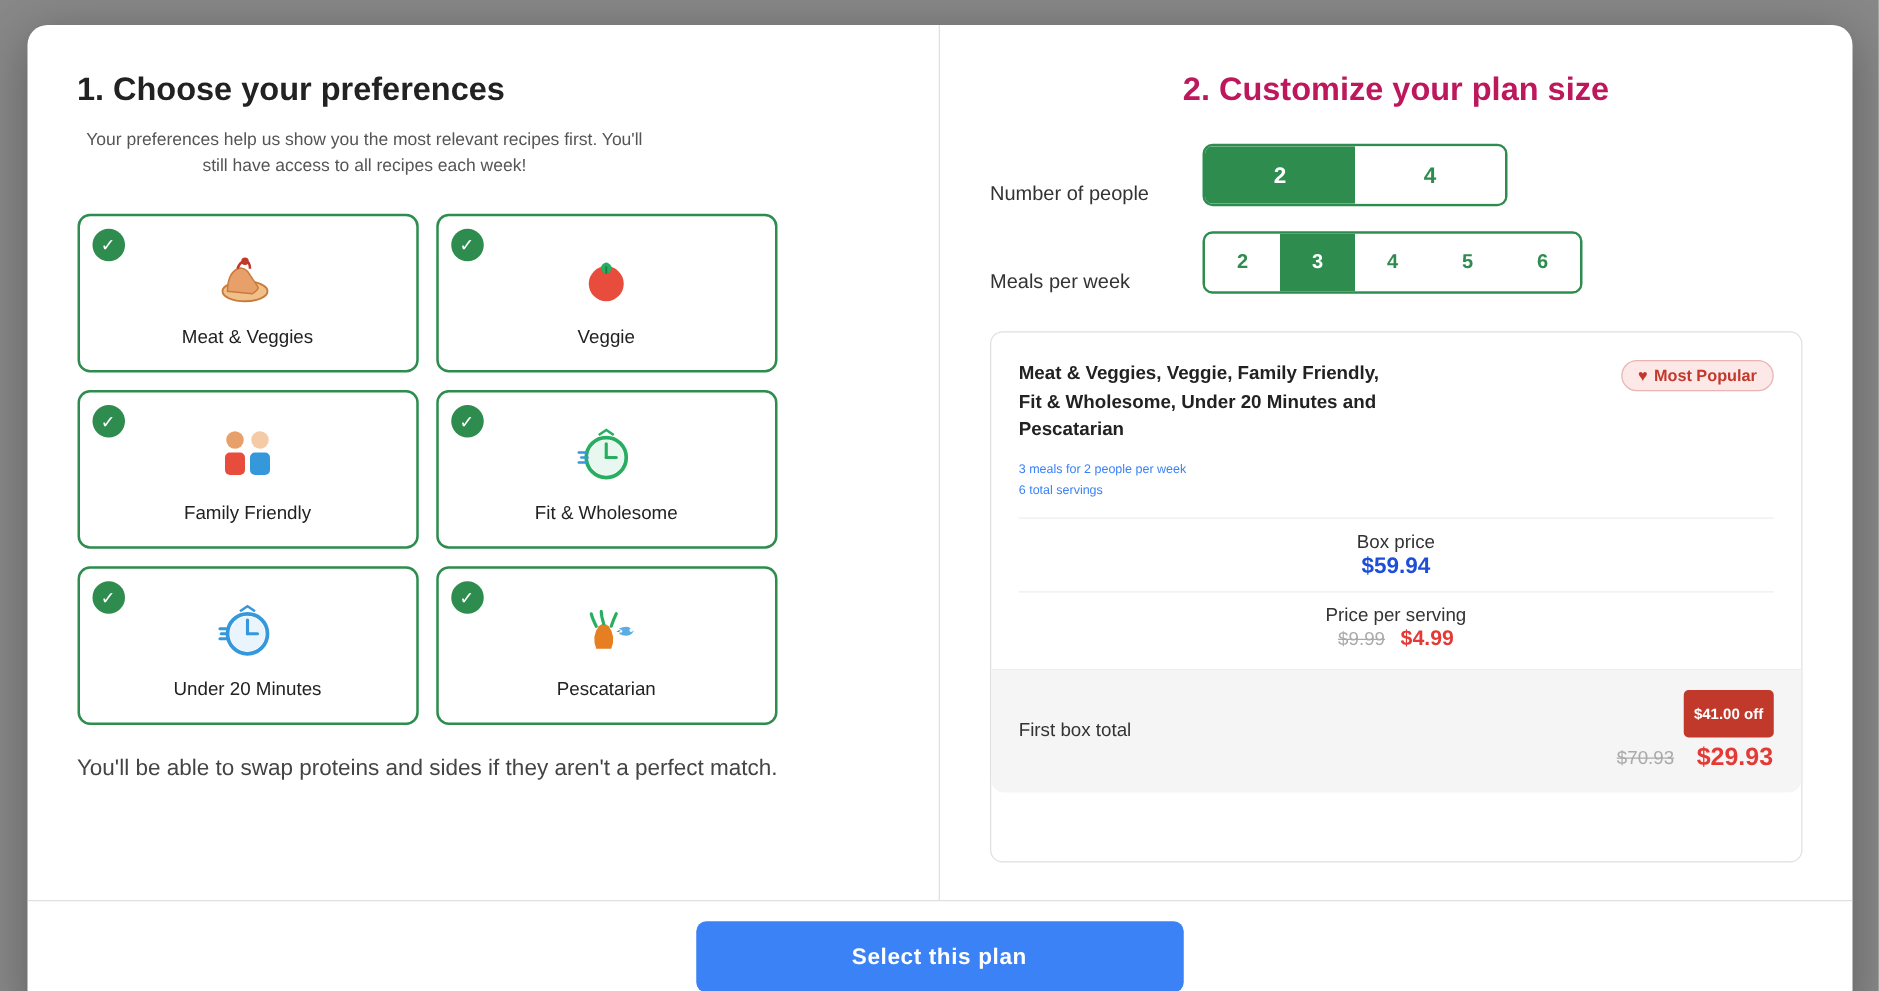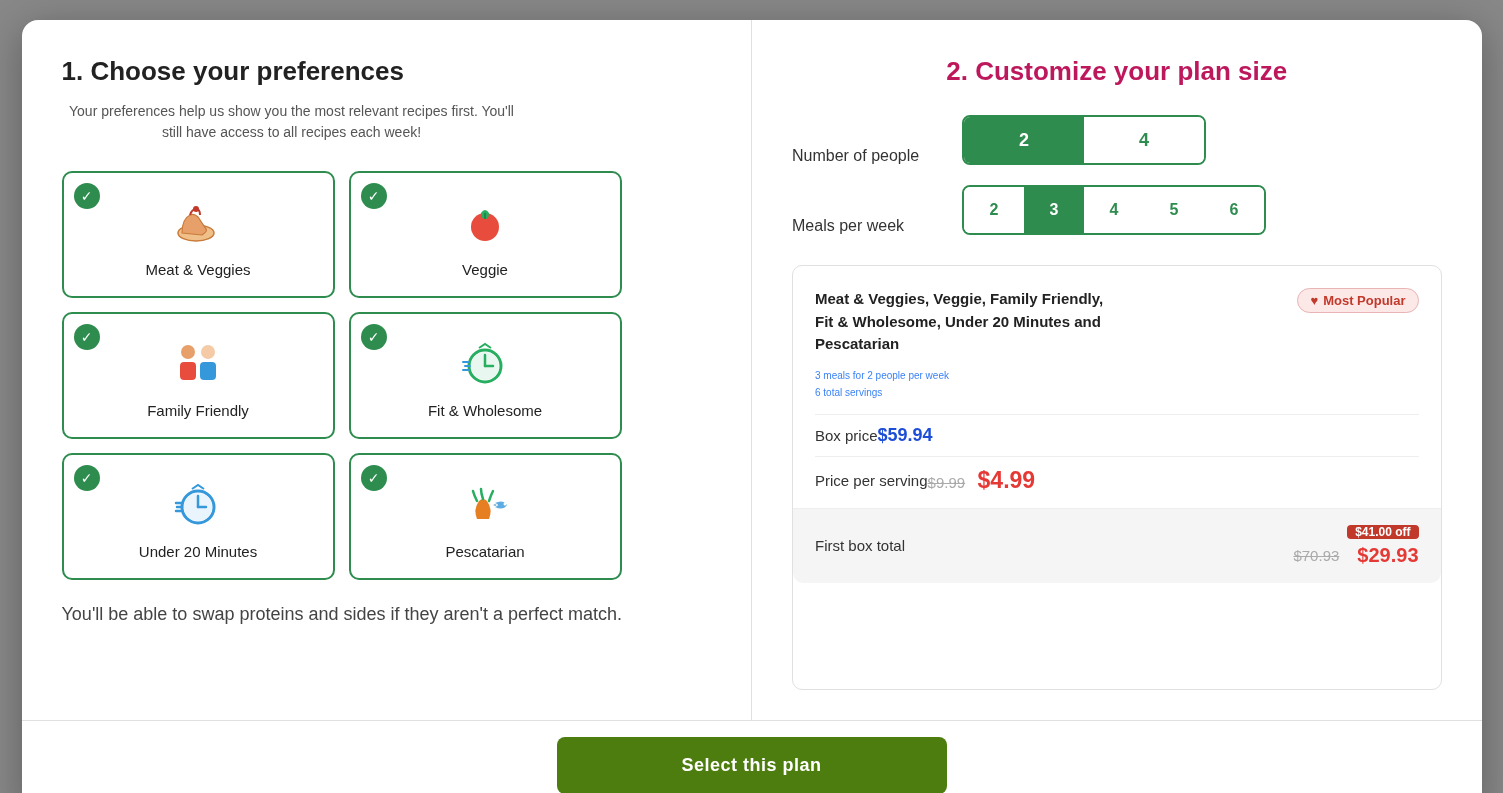--- a/index.html
+++ b/index.html
@@ -224,42 +224,43 @@
     .summary-detail {
       font-size: 10px;
       color: #3b82f6;
       margin-bottom: 6px;
     }
     .summary-pricing {
       margin-top: 16px;
     }
     .price-row {
       display: flex;
-      justify-content: flex-start;
+      justify-content: flex-end;
       align-items: center;
       padding: 10px 0;
       border-top: 1px solid #eee;
+      flex-direction: column;
     }
     .price-label {
       font-size: 15px;
       color: #333;
     }
     .price-value {
       font-size: 18px;
       font-weight: 700;
       color: #1d4ed8;
     }
     .price-original {
       font-size: 15px;
       color: #aaa;
       text-decoration: line-through;
       margin-right: 8px;
     }
     .price-discount {
-      font-size: 23px;
+      font-size: 17px;
       font-weight: 700;
       color: #e53935;
     }
     .first-box-row {
       display: flex;
       justify-content: space-between;
       align-items: center;
       background: #f5f5f5;
       margin: 0 -22px;
       padding: 16px 22px;
@@ -277,37 +278,37 @@
       flex-direction: column;
       align-items: flex-end;
       gap: 2px;
     }
     .discount-tag {
       background: #c0392b;
       color: #fff;
       font-size: 12px;
       font-weight: 700;
       border-radius: 4px;
-      padding: 0 8px;
+      padding: 12px 8px;
       margin-bottom: 3px;
       align-self: flex-end;
     }
     .first-box-prices-row {
       display: flex;
       align-items: center;
       gap: 10px;
     }
     
     .cta-bar {
       padding: 16px 0 20px 0;
       display: flex;
       justify-content: center;
     }
     .select-plan-btn {
-      background: #4d7c0f;
+      background: #3b82f6;
       color: #fff;
       font-size: 18px;
       font-weight: 700;
       border: none;
       border-radius: 8px;
       padding: 18px 0;
       width: 390px;
       cursor: pointer;
       letter-spacing: 0.5px;
     }

